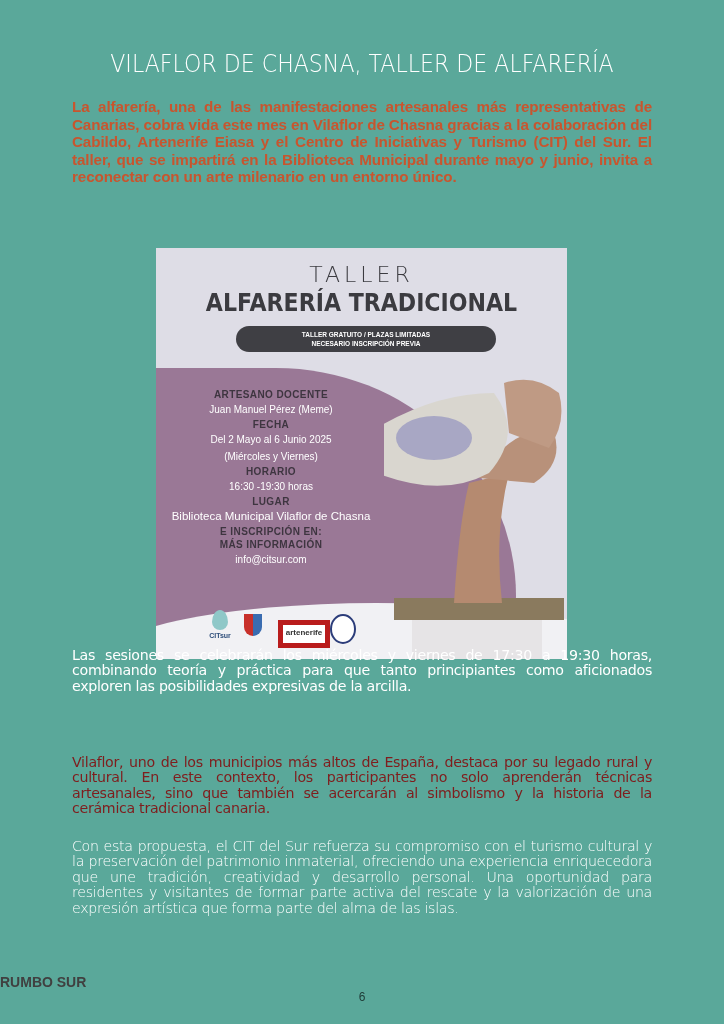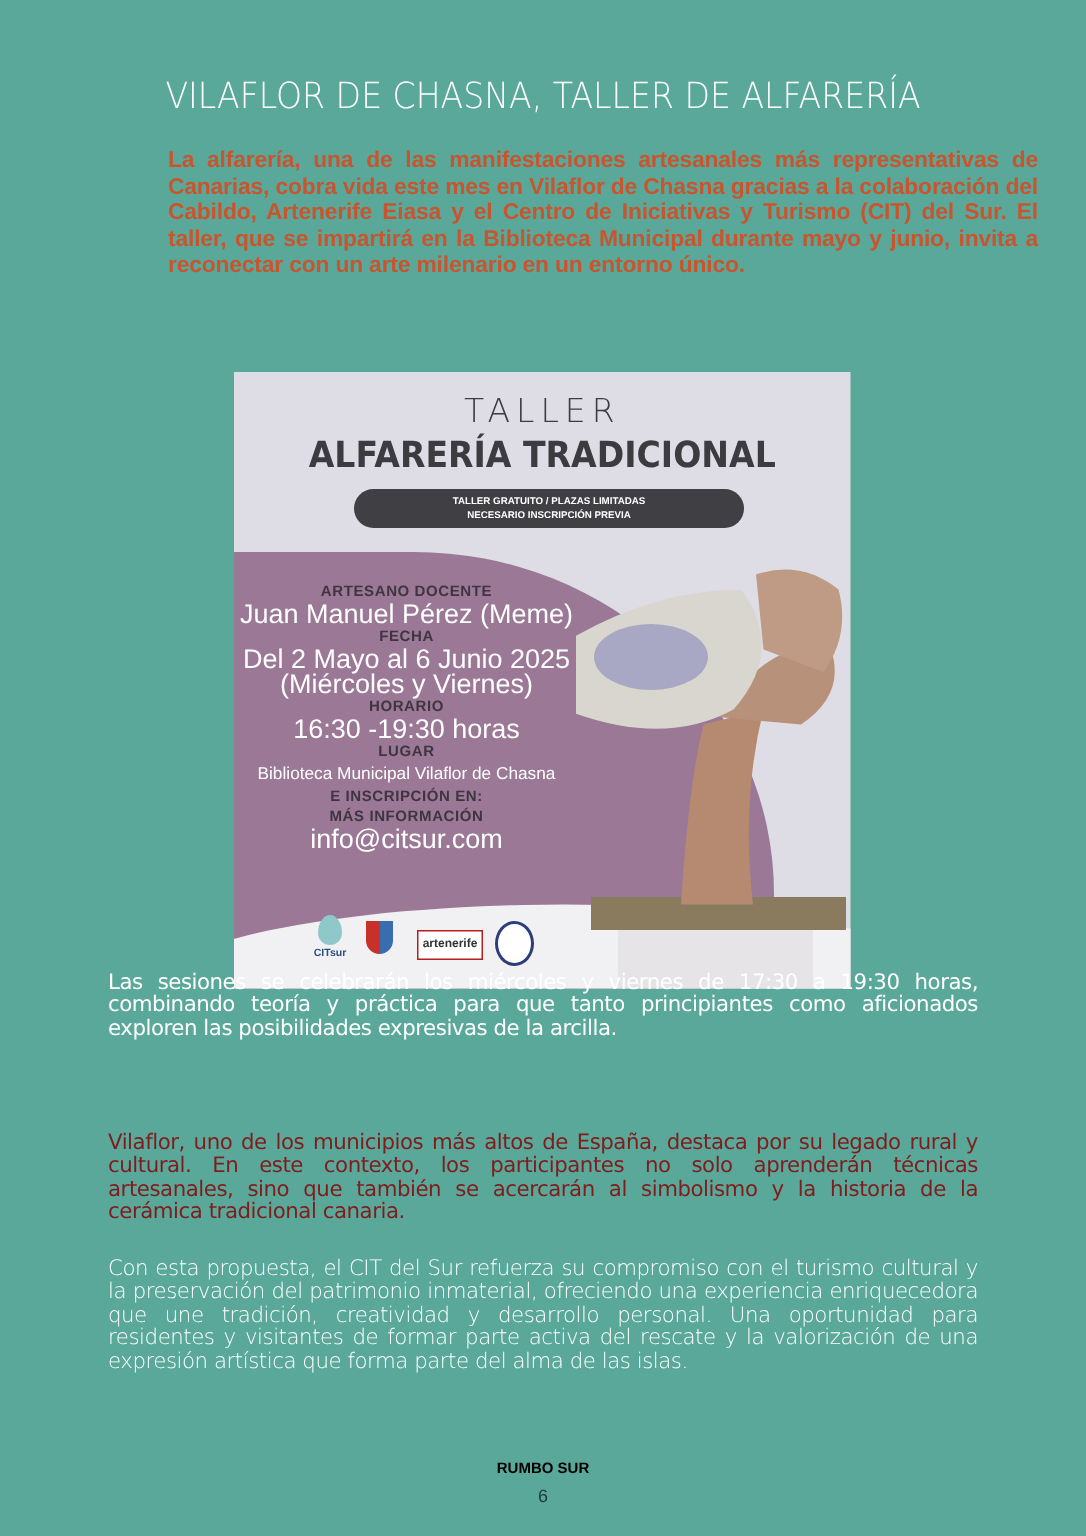--- a/index.html
+++ b/index.html
@@ -23,21 +23,20 @@
   }
   .lead {
     position: absolute; left: 72px; width: 580px; top: 98px;
     color: #c8552e;
     font-weight: bold;
     font-size: 15.2px;
     line-height: 17.6px;
     text-align: justify;
     text-align-last: left;
     letter-spacing: -0.1px;
-    margin-left: 40px;
   }
   .poster {
     position: absolute; left: 156px; top: 248px;
     width: 411px; height: 411px;
     background: #dedde6;
     overflow: hidden;
   }
   .poster .tx-taller {
     position: absolute; left: 0; width: 100%; top: 14px;
     text-align: center; color: #3b3b40;
@@ -72,51 +71,51 @@
   }
   .poster .info {
     position: absolute; left: 0; width: 230px; top: 140px;
     text-align: center;
   }
   .poster .info .lbl {
     color: #3e3540; font-weight: bold; font-size: 10px; line-height: 13px;
     letter-spacing: 0.4px;
   }
   .poster .info .val {
-    color: #ffffff; font-size: 18px; line-height: 17px;
+    color: #ffffff; font-size: 10px; line-height: 17px;
   }
   .poster .logos {
     position: absolute; left: 0; top: 362px; width: 260px; height: 40px;
   }
   .logo { position: absolute; top: 0; }
   .logo-cit { left: 50px; width: 28px; height: 34px; }
   .logo-cit .drop { position:absolute; left:6px; top:0; width:16px; height:20px; background:#8fc8c8; border-radius: 50% 50% 50% 50% / 60% 60% 40% 40%; }
   .logo-cit .t { position:absolute; left:0; top:22px; width:28px; font-size:7px; color:#2d4d7a; font-weight:bold; text-align:center; }
   .logo-shield { left: 88px; width: 20px; height: 30px; }
   .logo-shield .s { width: 18px; height: 22px; background: linear-gradient(90deg,#c8302a 50%, #3a6cb0 50%); border-radius: 0 0 9px 9px; margin-top: 4px; }
-  .logo-arte { left: 122px; top: 10px; width: 42px; height: 18px; border: 1px solid #b91c1c; background:#fff; font-size: 8px; color:#333; text-align:center; line-height:16px; font-weight:bold; }
+  .logo-arte { left: 122px; top: 10px; width: 42px; height: 18px; border: 5px solid #b91c1c; background:#fff; font-size: 8px; color:#333; text-align:center; line-height:16px; font-weight:bold; }
   .logo-cab { left: 174px; top: 4px; width: 22px; height: 26px; border: 2px solid #2c3d7a; border-radius: 50%; background:#fff; }
   .sculpture {
     position: absolute; left: 228px; top: 125px; width: 183px; height: 286px;
   }
   .body-text {
     position: absolute; left: 72px; width: 580px;
     font-family: "DejaVu Sans", sans-serif;
     font-size: 14.2px; line-height: 15.4px;
     text-align: justify; text-align-last: left;
     letter-spacing: -0.3px;
     transform-origin: left top;
   }
   .p1 { top: 648px; color: #ffffff; font-weight: 400; }
   .p2 { top: 755px; color: #7f1d1d; }
   .p3 { top: 839px; color: #ffffff; font-weight: 300; }
   .footer-brand {
     position: absolute; left: 0; width: 724px; top: 974px;
-    text-align: center; color: #000000; font-weight: bold;
-    font-size: 10px;
+    color: #404040; font-weight: bold;
+    font-size: 14px;
   }
   .footer-page {
     position: absolute; left: 0; width: 724px; top: 990px;
     text-align: center; color: #1e3a36; font-size: 12px;
   }
 </style>
 </head>
 <body>
 
 <div class="title">VILAFLOR DE CHASNA, TALLER DE ALFARERÍA</div>

